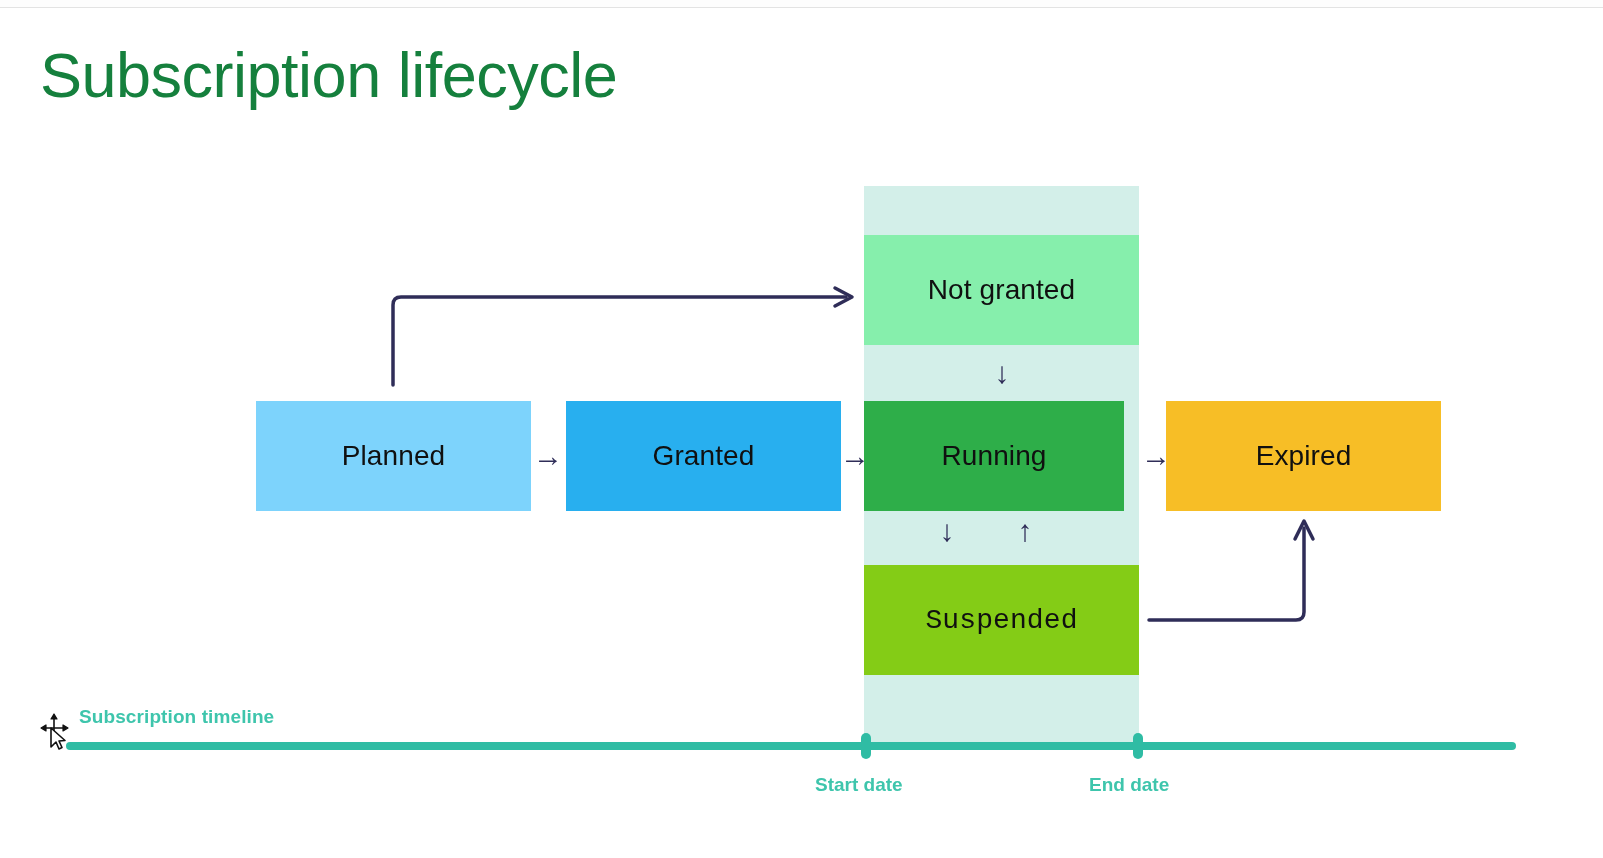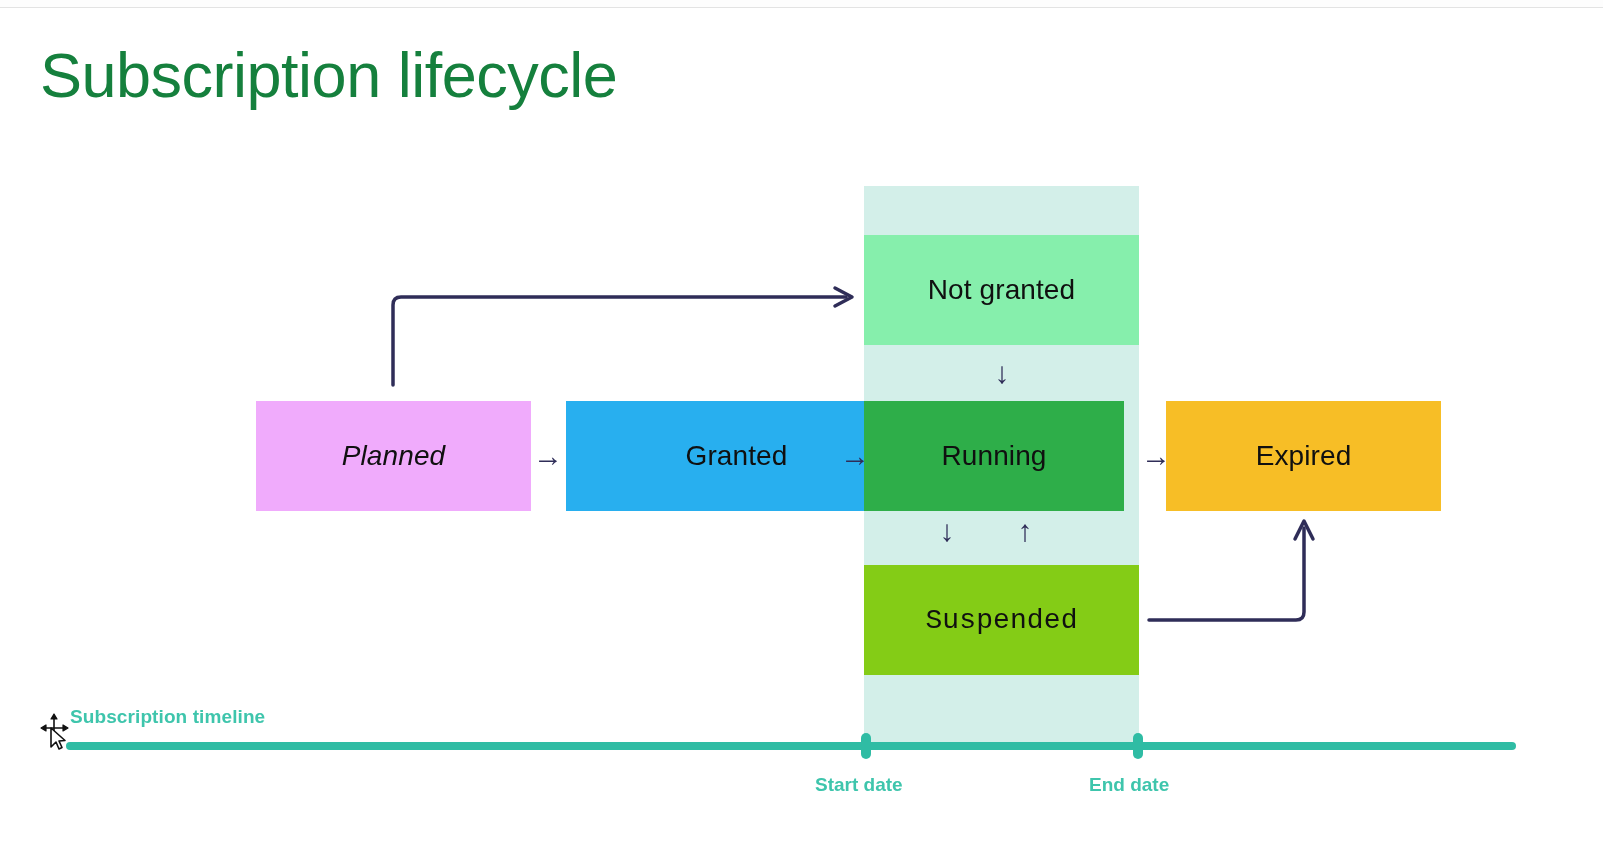--- a/index.html
+++ b/index.html
@@ -54,28 +54,26 @@
     justify-content: center;
     color: #101010;
     font-size: 28px;
     font-weight: 400;
     letter-spacing: 0.1px;
   }
 
   #node-planned {
     left: 256px; top: 401px;
     width: 275px; height: 110px;
-    background: #f0abfc;
-    font-style: italic;
+    background: #7dd3fc;
   }
   #node-granted {
     left: 566px; top: 401px;
     width: 275px; height: 110px;
     background: #28afef;
-    padding-left: 33px;
   }
   #node-notgranted {
     left: 864px; top: 235px;
     width: 275px; height: 110px;
     background: #86efac;
   }
   #node-running {
     left: 864px; top: 401px;
     width: 260px; height: 110px;
     background: #2eae49;
@@ -127,21 +125,21 @@
   #elbows {
     position: absolute;
     left: 0; top: 0;
     width: 1603px; height: 858px;
     pointer-events: none;
   }
 
   
   #timeline-label {
     position: absolute;
-    left: 70px;
+    left: 79px;
     top: 706px;
     font-size: 19px;
     font-weight: bold;
     color: #3ec5ac;
     letter-spacing: 0.1px;
   }
   #timeline-line {
     position: absolute;
     left: 66px;
     top: 742px;

